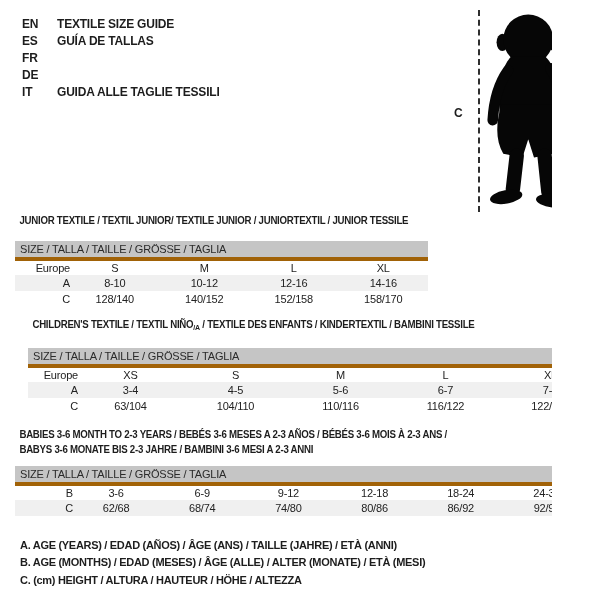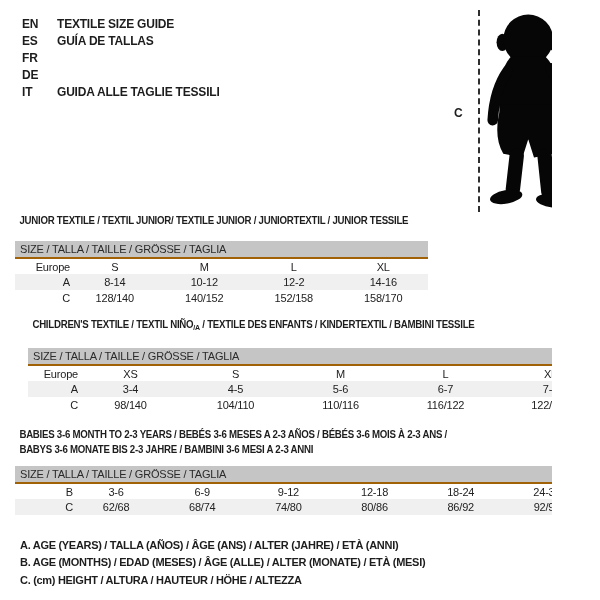--- a/index.html
+++ b/index.html
@@ -25,21 +25,21 @@
     font-size:11px;font-weight:bold;line-height:13px;letter-spacing:-0.3px;
     white-space:nowrap;padding-left:5px;transform:scaleX(0.88);transform-origin:0 50%;
   }
   .t3 .tbl-title{line-height:15px;}
   .sub{font-size:8px;vertical-align:-2px;}
   table{border-collapse:collapse;table-layout:fixed;width:100%;margin-top:14px;font-size:11px;letter-spacing:-0.2px;color:#222;}
   .t3 table{margin-top:9px;}
   .t1 col.c-lbl{width:55px;}
   .t2 col.c-lbl{width:50px;}
   .t3 col.c-lbl{width:58px;}
-  tr.bar td{background:#c5c5c5;height:15px;text-align:left;padding:0 0 1px 5px;color:#2a2a2a;border-bottom:2px solid #a16207;}
+  tr.bar td{background:#c5c5c5;height:15px;text-align:left;padding:0 0 1px 5px;color:#2a2a2a;border-bottom:4px solid #a16207;}
   tbody tr{height:16px;}
   tbody tr.alt{background:#f0f0f0;}
   td{padding:0;text-align:center;white-space:nowrap;overflow:hidden;}
   td.lbl{text-align:right;padding-left:5px;}
   
   .legend{position:absolute;left:20px;top:537px;font-size:11px;font-weight:bold;letter-spacing:-0.3px;line-height:17.3px;white-space:nowrap;}
 </style>
 </head>
 <body>
 
@@ -112,23 +112,23 @@
       <tbody>
         <tr>
           <td class="lbl">Europe</td>
           <td>S</td>
           <td>M</td>
           <td>L</td>
           <td>XL</td>
         </tr>
         <tr class="alt">
           <td class="lbl">A</td>
-          <td>8-14</td>
+          <td>8-10</td>
           <td>10-12</td>
-          <td>12-2</td>
+          <td>12-16</td>
           <td>14-16</td>
         </tr>
         <tr>
           <td class="lbl">C</td>
           <td>128/140</td>
           <td>140/152</td>
           <td>152/158</td>
           <td>158/170</td>
         </tr>
       </tbody>
@@ -163,21 +163,21 @@
         <tr class="alt">
           <td class="lbl">A</td>
           <td>3-4</td>
           <td>4-5</td>
           <td>5-6</td>
           <td>6-7</td>
           <td>7-8</td>
         </tr>
         <tr>
           <td class="lbl">C</td>
-          <td>98/140</td>
+          <td>63/104</td>
           <td>104/110</td>
           <td>110/116</td>
           <td>116/122</td>
           <td>122/128</td>
         </tr>
       </tbody>
     </table>
   </div>
 
   <div class="tbl t3">
@@ -215,18 +215,18 @@
           <td>74/80</td>
           <td>80/86</td>
           <td>86/92</td>
           <td>92/98</td>
         </tr>
       </tbody>
     </table>
   </div>
 
   <div class="legend">
-    <div>A. AGE (YEARS) / TALLA (AÑOS) / ÂGE (ANS) / ALTER (JAHRE) / ETÀ (ANNI)</div>
+    <div>A. AGE (YEARS) / EDAD (AÑOS) / ÂGE (ANS) / TAILLE (JAHRE) / ETÀ (ANNI)</div>
     <div>B. AGE (MONTHS) / EDAD (MESES) / ÂGE (ALLE) / ALTER (MONATE) / ETÀ (MESI)</div>
     <div>C. (cm) HEIGHT / ALTURA / HAUTEUR / HÖHE / ALTEZZA</div>
   </div>
 
 </div>
 
 </body></html>

